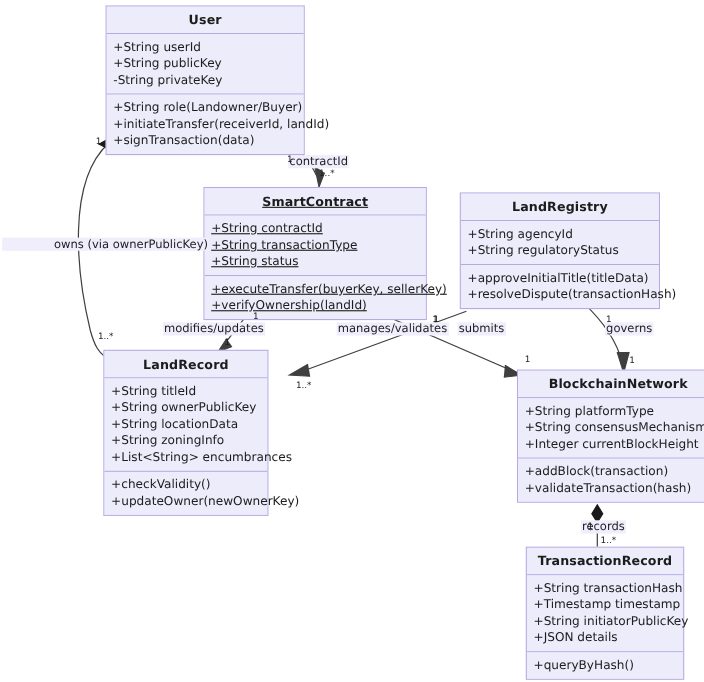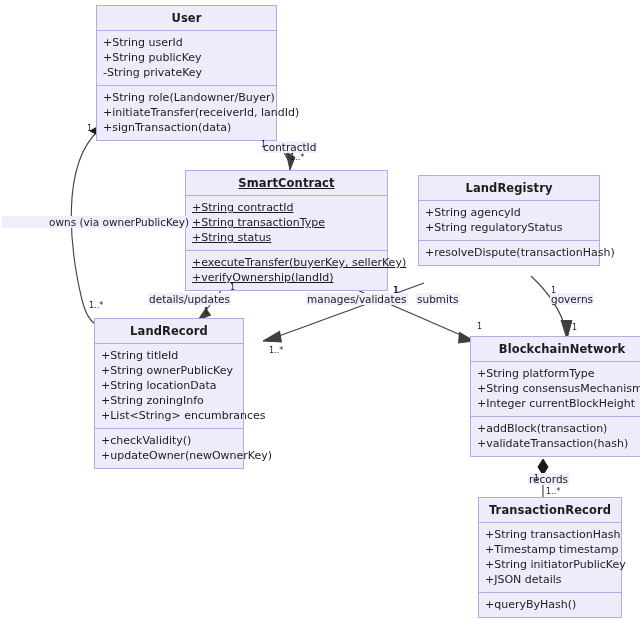--- a/index.html
+++ b/index.html
@@ -162,20 +162,21 @@
     </div>
   </div>
 
   <div class="uml-class" style="left:418px; top:175px; width:182px;">
     <div class="cls-name">LandRegistry</div>
     <div class="cls-section with-rule">
       <div class="member">+String agencyId</div>
       <div class="member">+String regulatoryStatus</div>
     </div>
     <div class="cls-section">
+      <div class="member">+approveInitialTitle(titleData)</div>
       <div class="member">+resolveDispute(transactionHash)</div>
     </div>
   </div>
 
   <div class="uml-class" style="left:94px; top:318px; width:150px;">
     <div class="cls-name">LandRecord</div>
     <div class="cls-section with-rule">
       <div class="member">+String titleId</div>
       <div class="member">+String ownerPublicKey</div>
       <div class="member">+String locationData</div>
@@ -215,21 +216,21 @@
   </div>
 
   <div class="edge-label" style="left:2px; top:216px;padding-left:47px;">owns (via ownerPublicKey)</div>
   <div class="mult-label" style="left:87px; top:124px;">1</div>
   <div class="mult-label" style="left:89px; top:301px;">1..*</div>
 
   <div class="edge-label" style="left:262px; top:141px;">contractId</div>
   <div class="mult-label" style="left:261px; top:140px;">1</div>
   <div class="mult-label" style="left:290px; top:153px;">1..*</div>
 
-  <div class="edge-label" style="left:148px; top:293px;">details/updates</div>
+  <div class="edge-label" style="left:148px; top:293px;">modifies/updates</div>
   <div class="mult-label" style="left:230px; top:283px;">1</div>
   <div class="mult-label" style="left:204px; top:307px;">1</div>
 
   <div class="edge-label" style="left:306px; top:293px;">manages/validates</div>
   <div class="mult-label" style="left:393px; top:286px;">1</div>
   <div class="mult-label" style="left:269px; top:346px;">1..*</div>
 
   <div class="edge-label" style="left:416px; top:293px;">submits</div>
   <div class="mult-label" style="left:394px; top:286px;">1</div>
   <div class="mult-label" style="left:477px; top:322px;">1</div>

